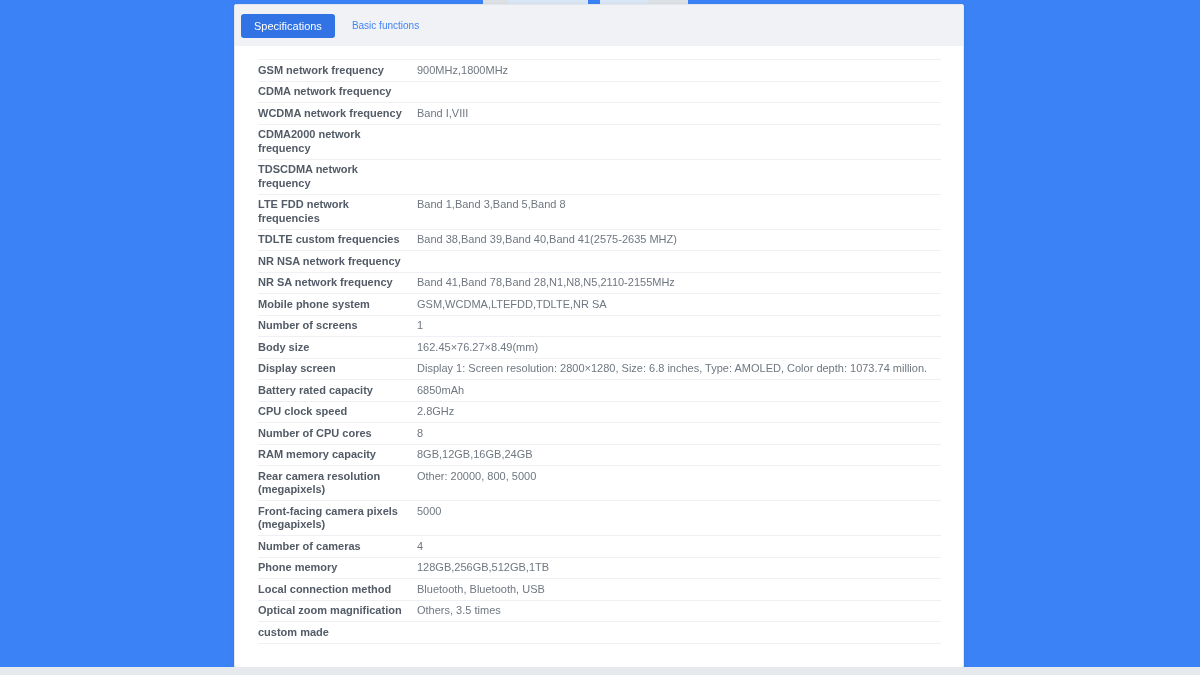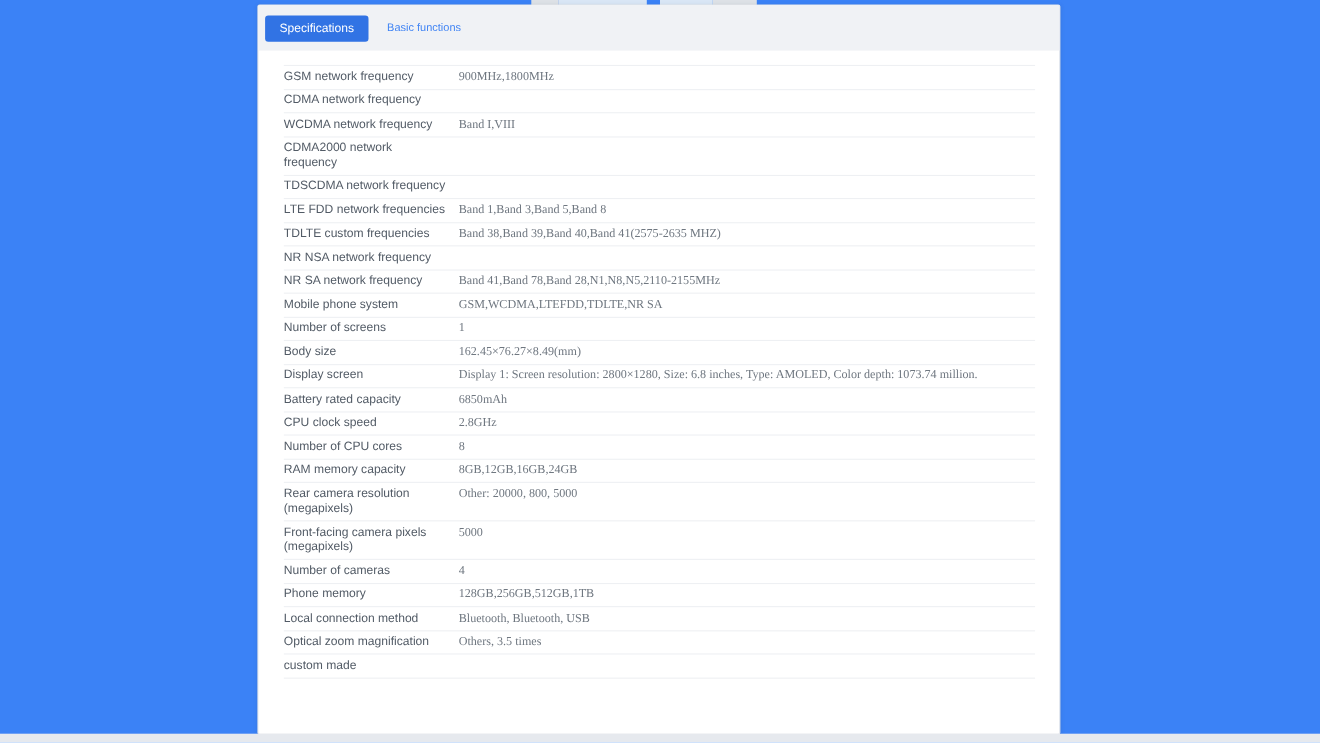--- a/index.html
+++ b/index.html
@@ -69,33 +69,32 @@
   .row {
     display: flex;
     align-items: flex-start;
     padding: 3.5px 0;
     border-bottom: 1px solid #eef0f3;
   }
   .row .label {
     width: 159px;
     flex: 0 0 159px;
     font-size: 11px;
-    font-weight: normal;
+    font-weight: bold;
     color: #525b66;
     line-height: 13.5px;
     padding-right: 10px;
     box-sizing: border-box;
   }
   .row .value {
     flex: 1;
     font-size: 11px;
     color: #6f7780;
     line-height: 13.5px;
     min-height: 13.5px;
-    font-family: Liberation Serif, serif;
   }
   .bottom-strip {
     position: absolute;
     left: 0;
     top: 667px;
     width: 1200px;
     height: 8px;
     background: #e6e9ee;
   }
 </style>

